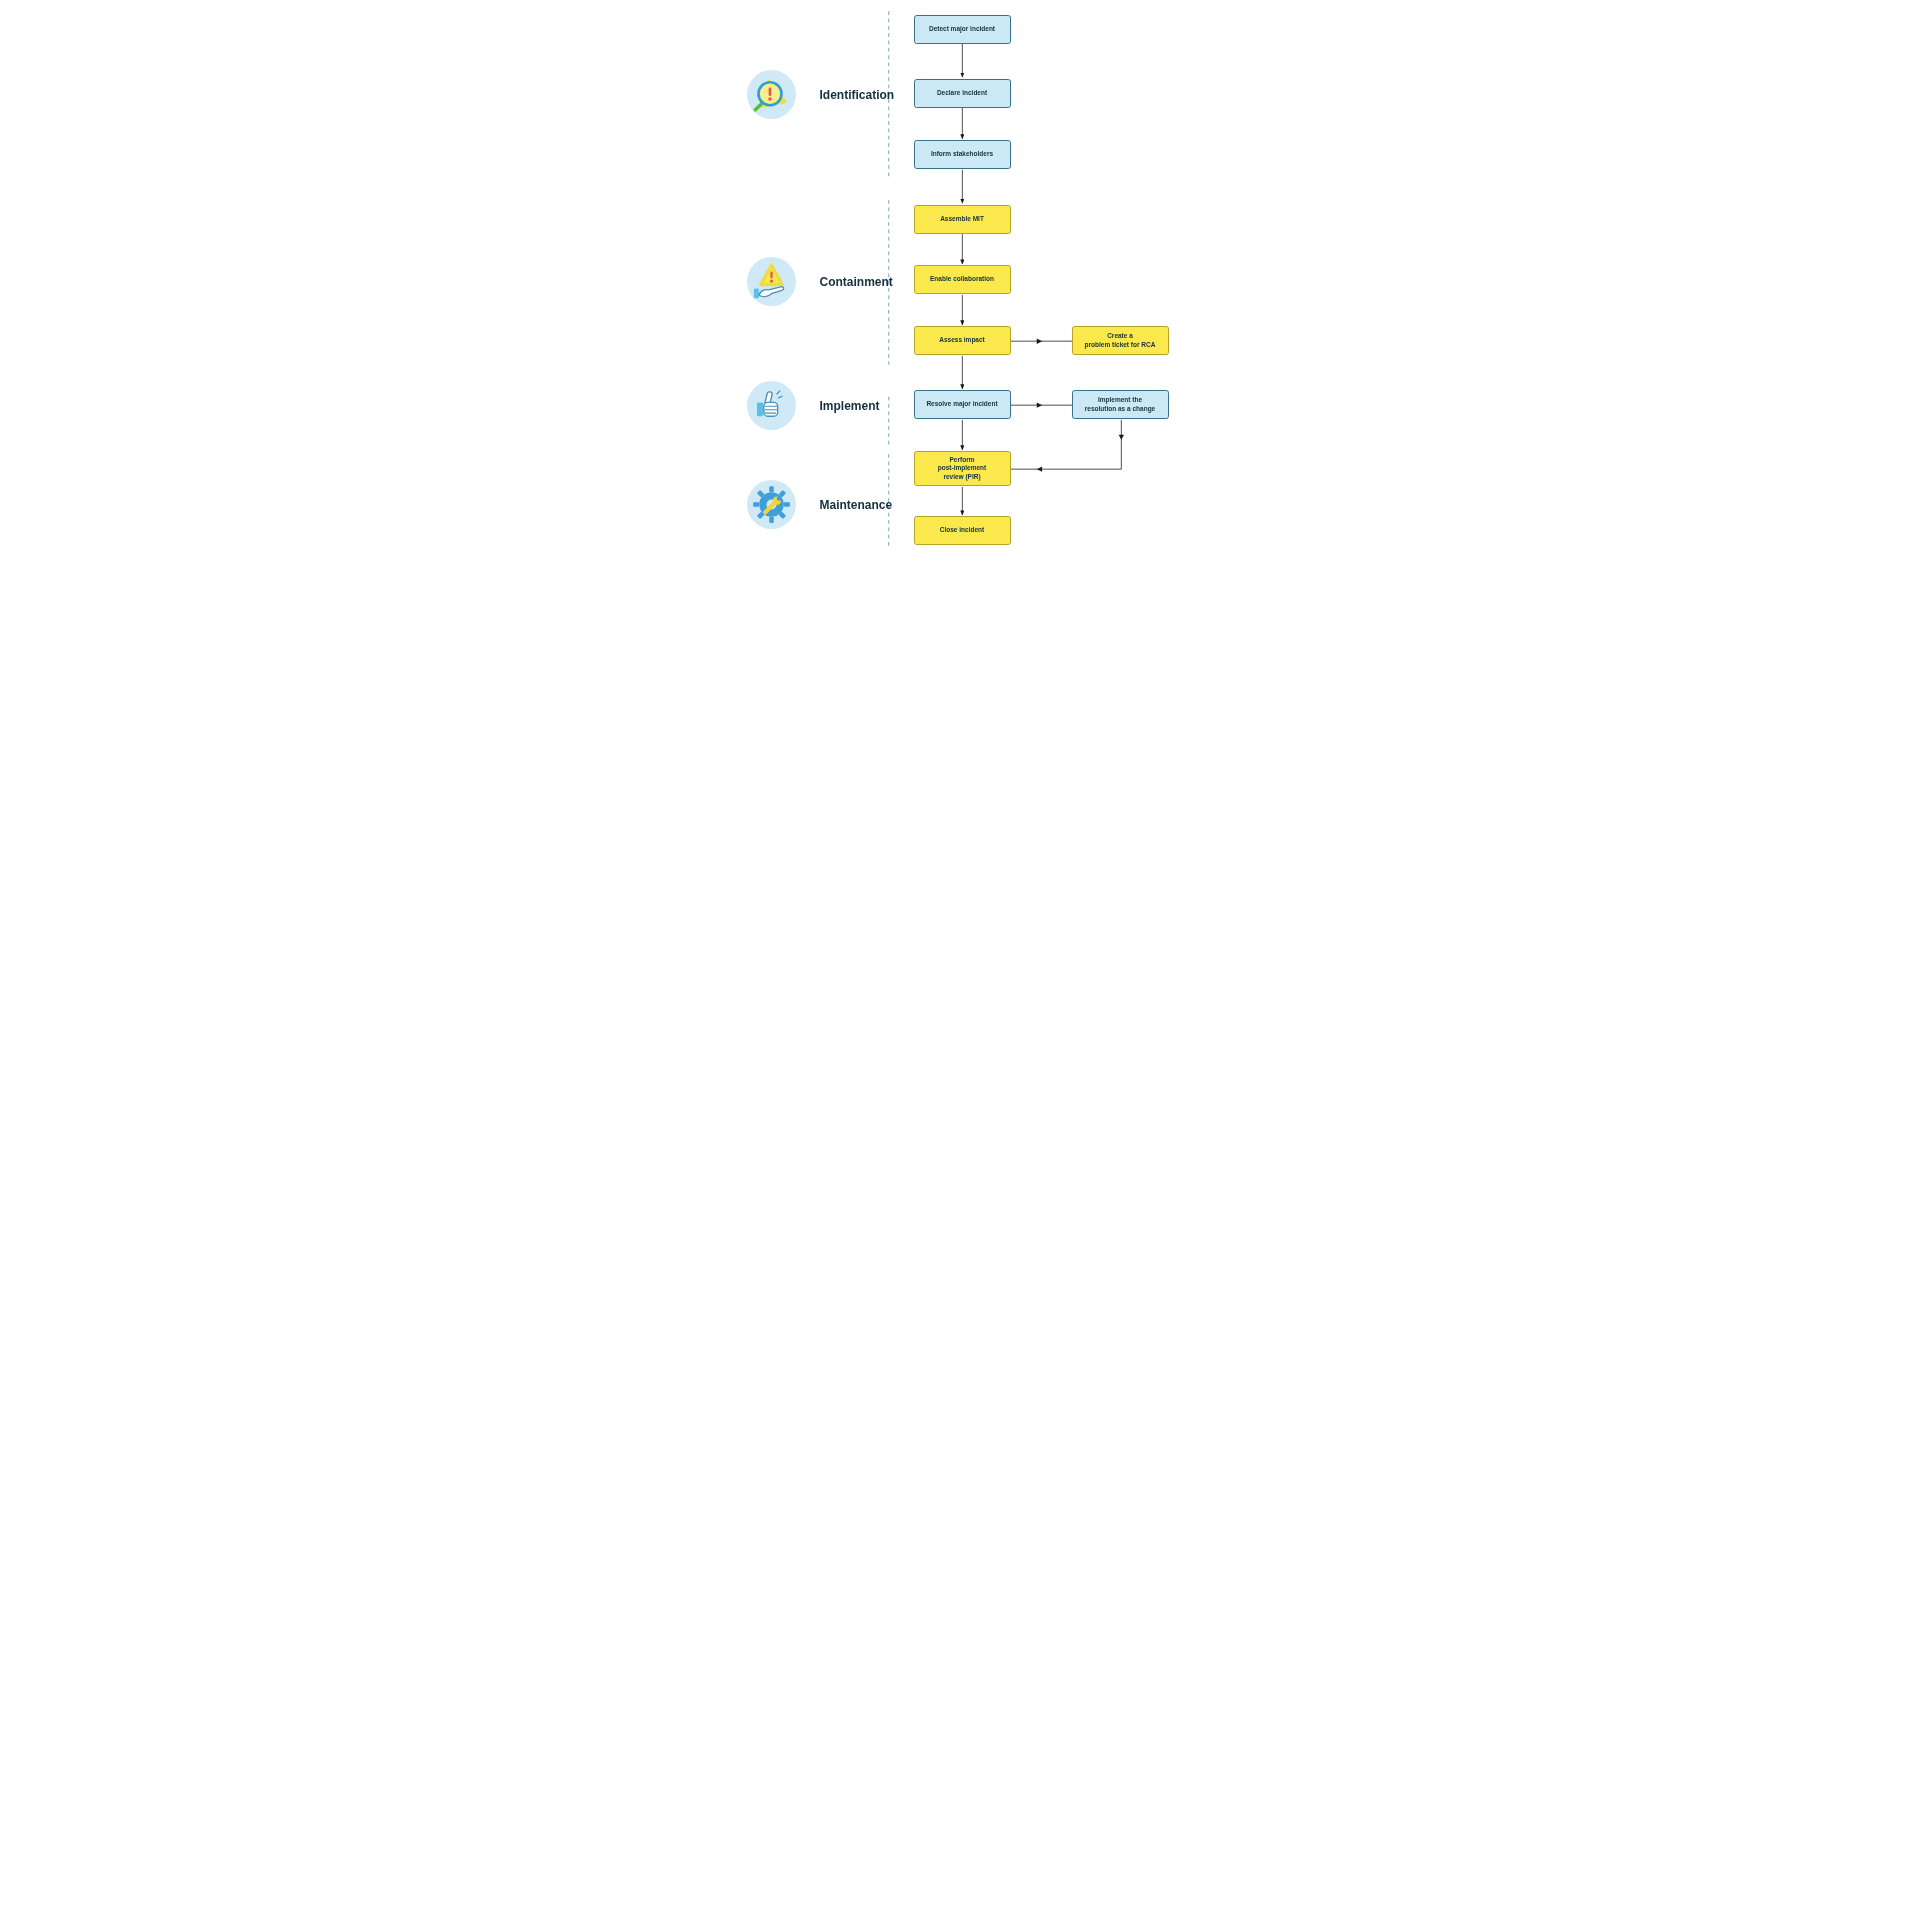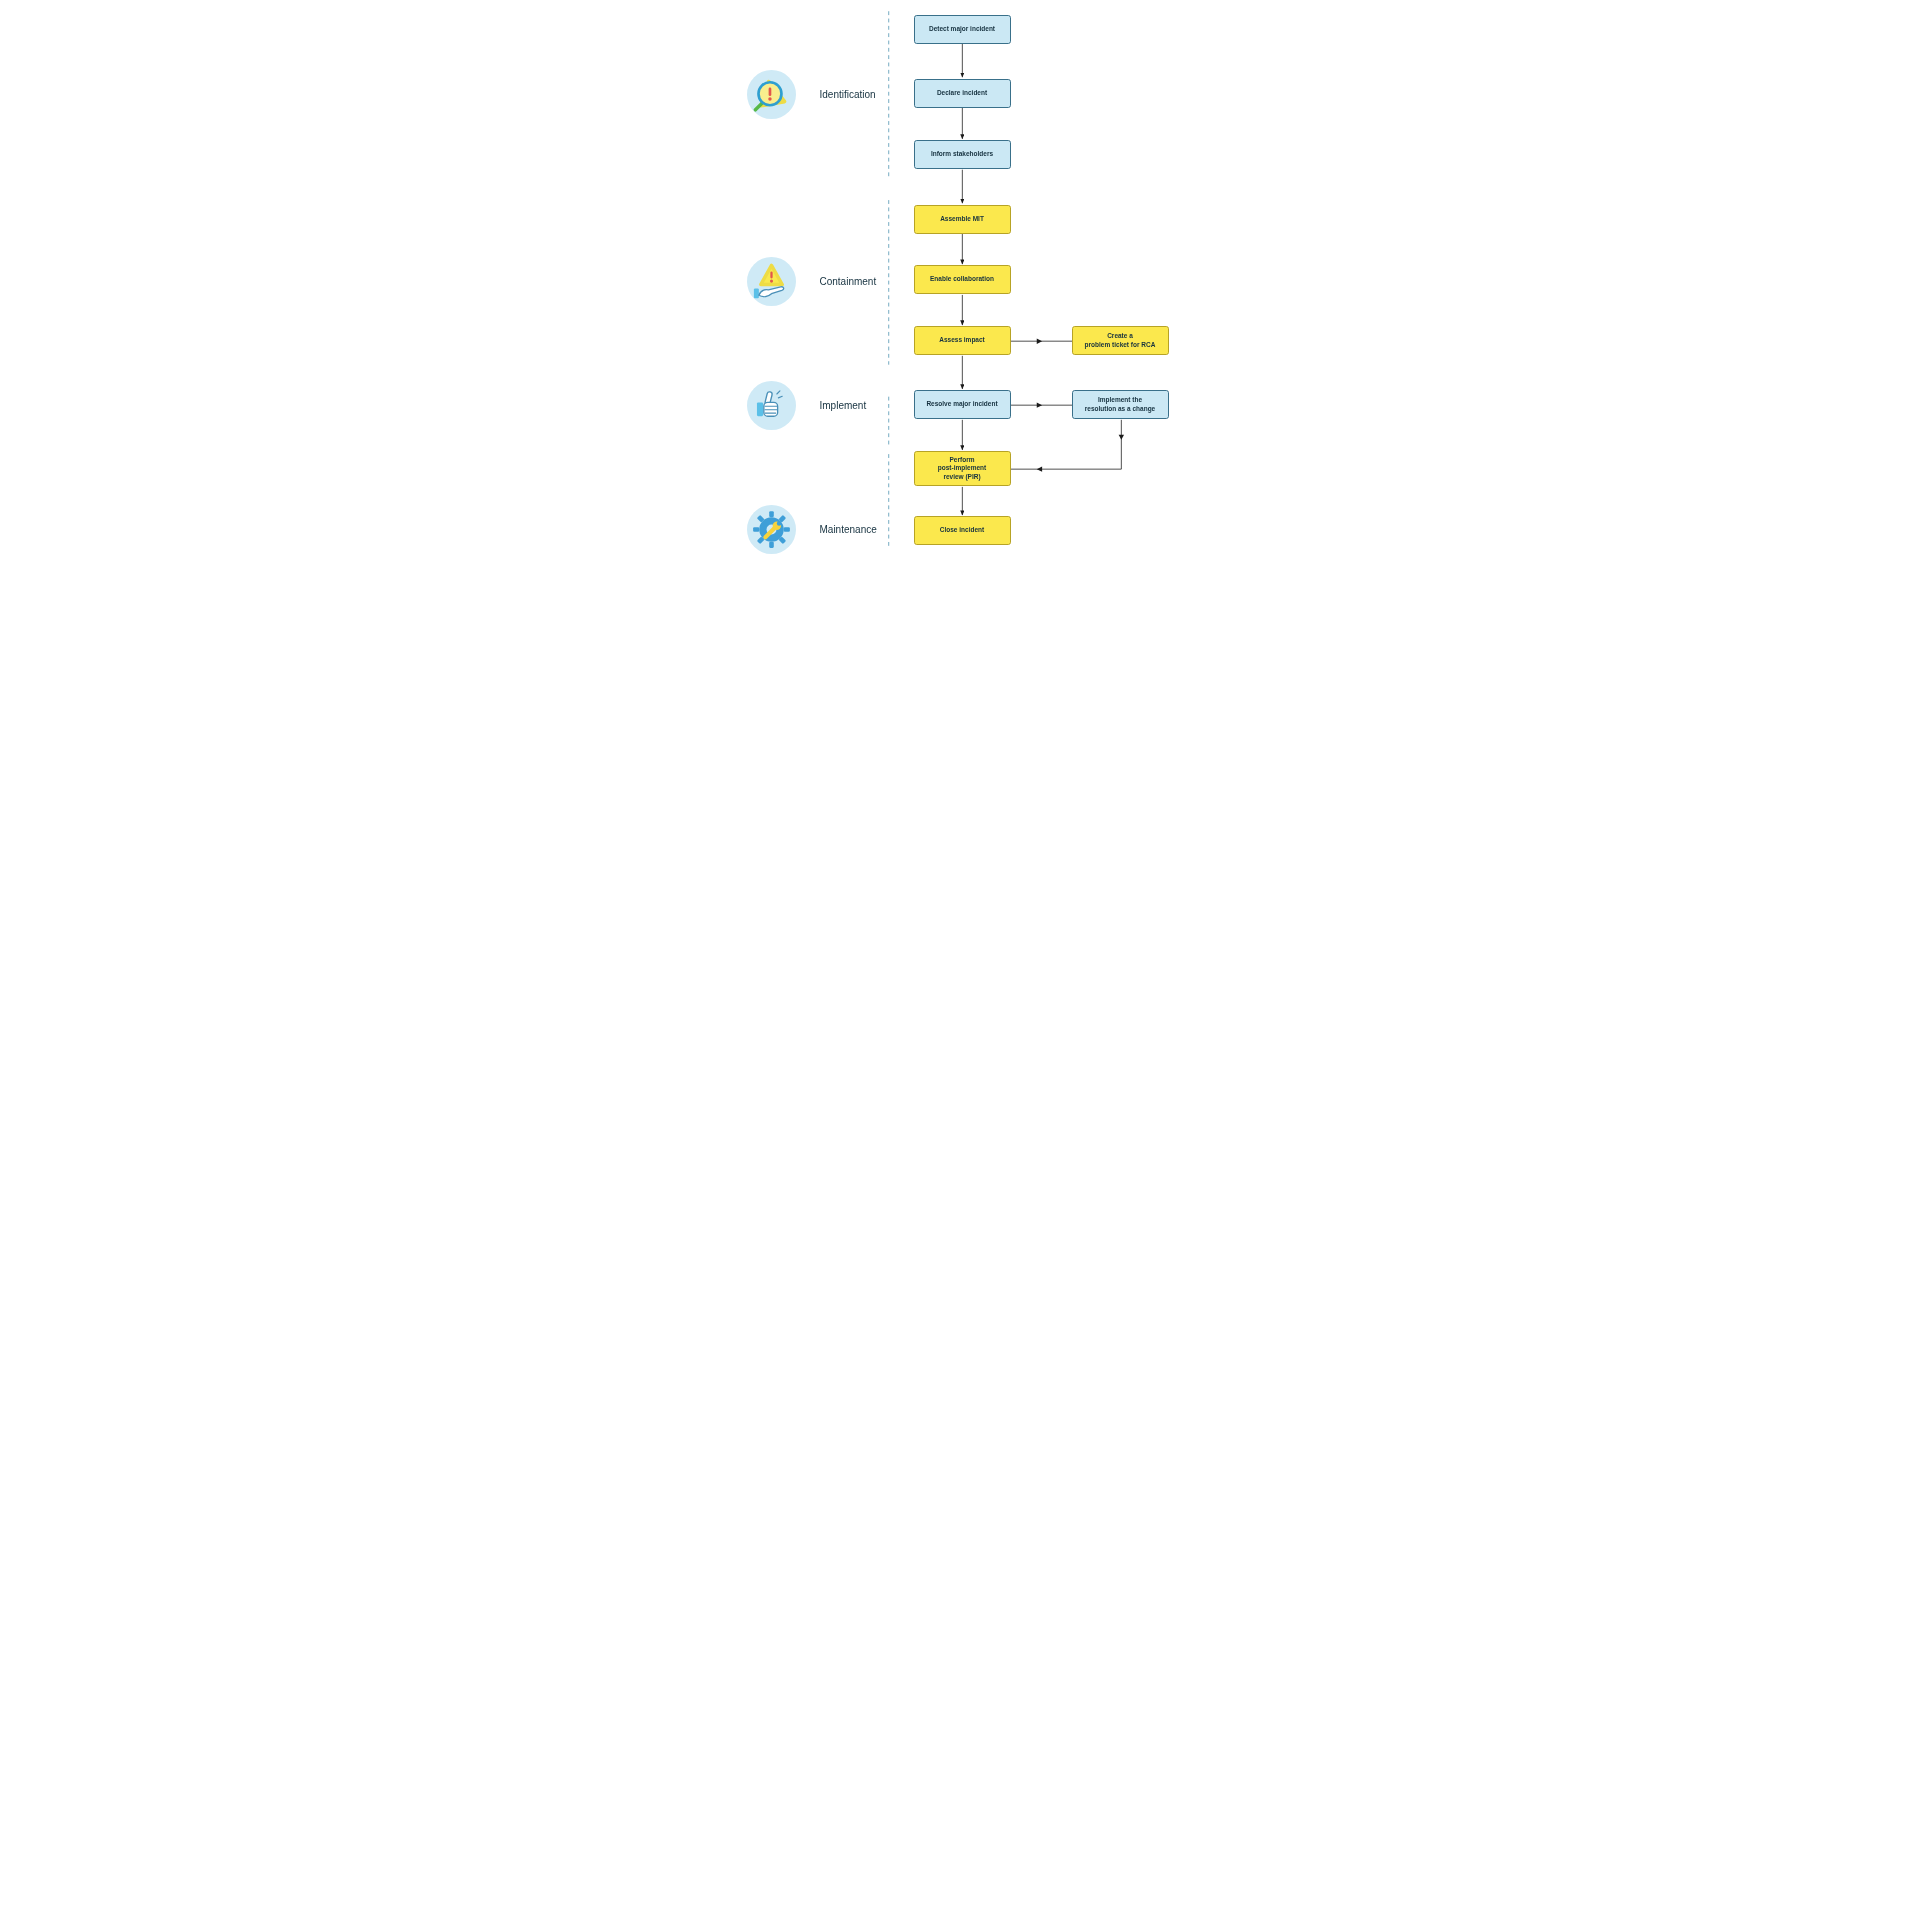--- a/index.html
+++ b/index.html
@@ -11,21 +11,21 @@
     position:absolute; display:flex; align-items:center; justify-content:center;
     text-align:center; border-radius:2.7px; font-size:6.5px; font-weight:bold;
     line-height:1.28; padding:1.5px 3.1px;
   }
   .node span { white-space:pre-line; }
   .node.blue  { background:#cbe8f4; border:0.6px solid #39708a; }
   .node.yellow{ background:#fbe84d; border:0.6px solid #b7a325; }
   .phase { position:absolute; left:88px; display:flex; align-items:center; gap:24px; }
   .phase-icon { width:49px; height:49px; flex:0 0 49px; }
   .phase-icon svg { width:100%; height:100%; display:block; }
-  .phase-label { font-size:10px; font-weight:normal; color:#15313f; }
+  .phase-label { font-size:12px; font-weight:bold; color:#15313f; }
 </style>
 </head>
 <body>
 
 <div class="canvas">
 
   <svg class="connectors" width="609" height="586" viewBox="0 0 1580 1520" xmlns="http://www.w3.org/2000/svg">
     <defs>
       <marker id="arrowhead" markerUnits="userSpaceOnUse" markerWidth="14" markerHeight="12" refX="12" refY="5.5" orient="auto">
         <path d="M0,0 L13,5.5 L0,11 Z" fill="#1b1b1b"></path>
@@ -98,21 +98,21 @@
         <rect x="26" y="56" width="16" height="36" rx="3" fill="#5bc0e8"></rect>
         <rect x="50" y="28" width="13" height="34" rx="6.5" fill="#ffffff" stroke="#4a90b8" stroke-width="3.5" transform="rotate(14 56 45)"></rect>
         <rect x="44" y="56" width="36" height="36" rx="10" fill="#ffffff" stroke="#4a90b8" stroke-width="3.5"></rect>
         <path d="M46 66 H80 M46 75 H80 M46 84 H76" stroke="#4a90b8" stroke-width="3" fill="none"></path>
         <path d="M78 34 L86 26 M82 44 L92 40" stroke="#4a90b8" stroke-width="3" stroke-linecap="round"></path>
       </svg>
     </div>
     <div class="phase-label">Implement</div>
   </div>
 
-  <div class="phase" style="top:505px">
+  <div class="phase" style="top:480px">
     <div class="phase-icon">
       <svg viewBox="0 0 128 128">
         <circle cx="64" cy="64" r="64" fill="#cfeaf6"></circle>
         <g fill="#3f9fd8">
           <rect x="58" y="16" width="12" height="16" rx="3"></rect>
           <rect x="58" y="16" width="12" height="16" rx="3" transform="rotate(45 64 64)"></rect>
           <rect x="58" y="16" width="12" height="16" rx="3" transform="rotate(90 64 64)"></rect>
           <rect x="58" y="16" width="12" height="16" rx="3" transform="rotate(135 64 64)"></rect>
           <rect x="58" y="16" width="12" height="16" rx="3" transform="rotate(180 64 64)"></rect>
           <rect x="58" y="16" width="12" height="16" rx="3" transform="rotate(225 64 64)"></rect>

